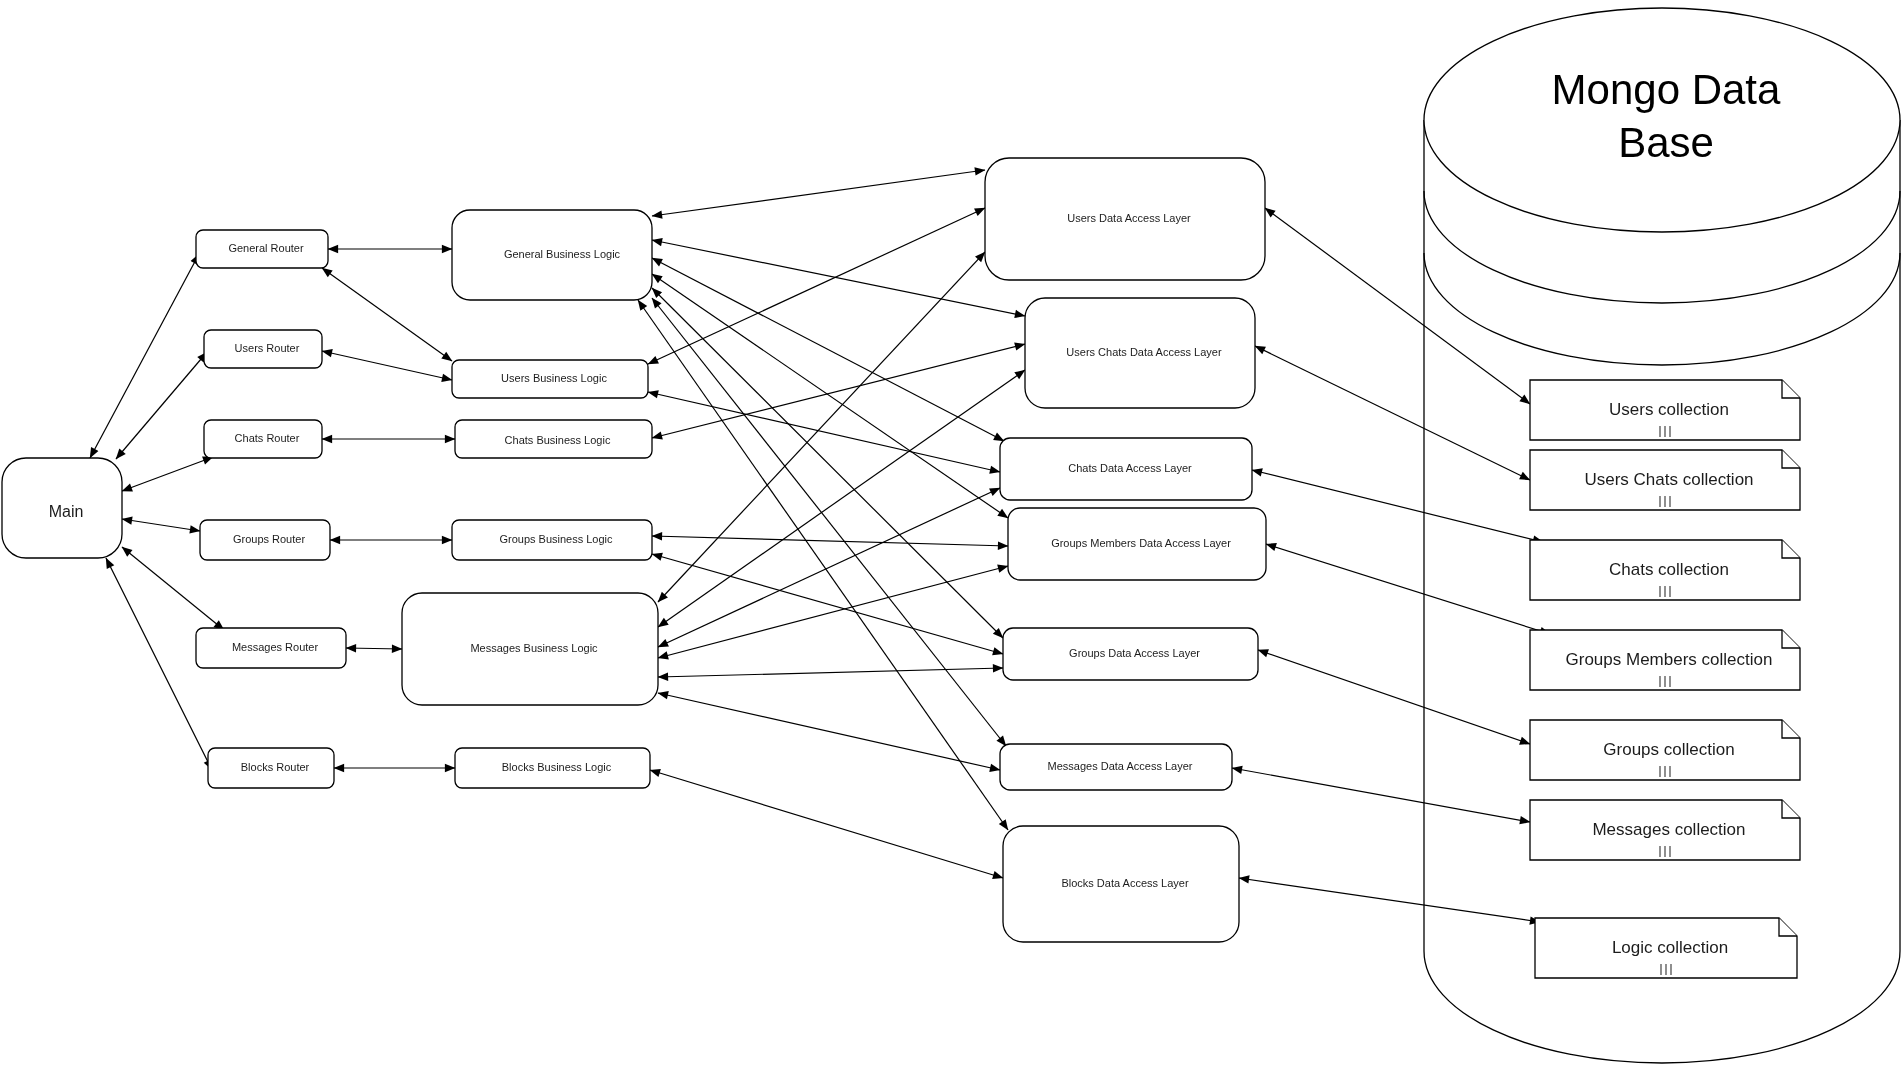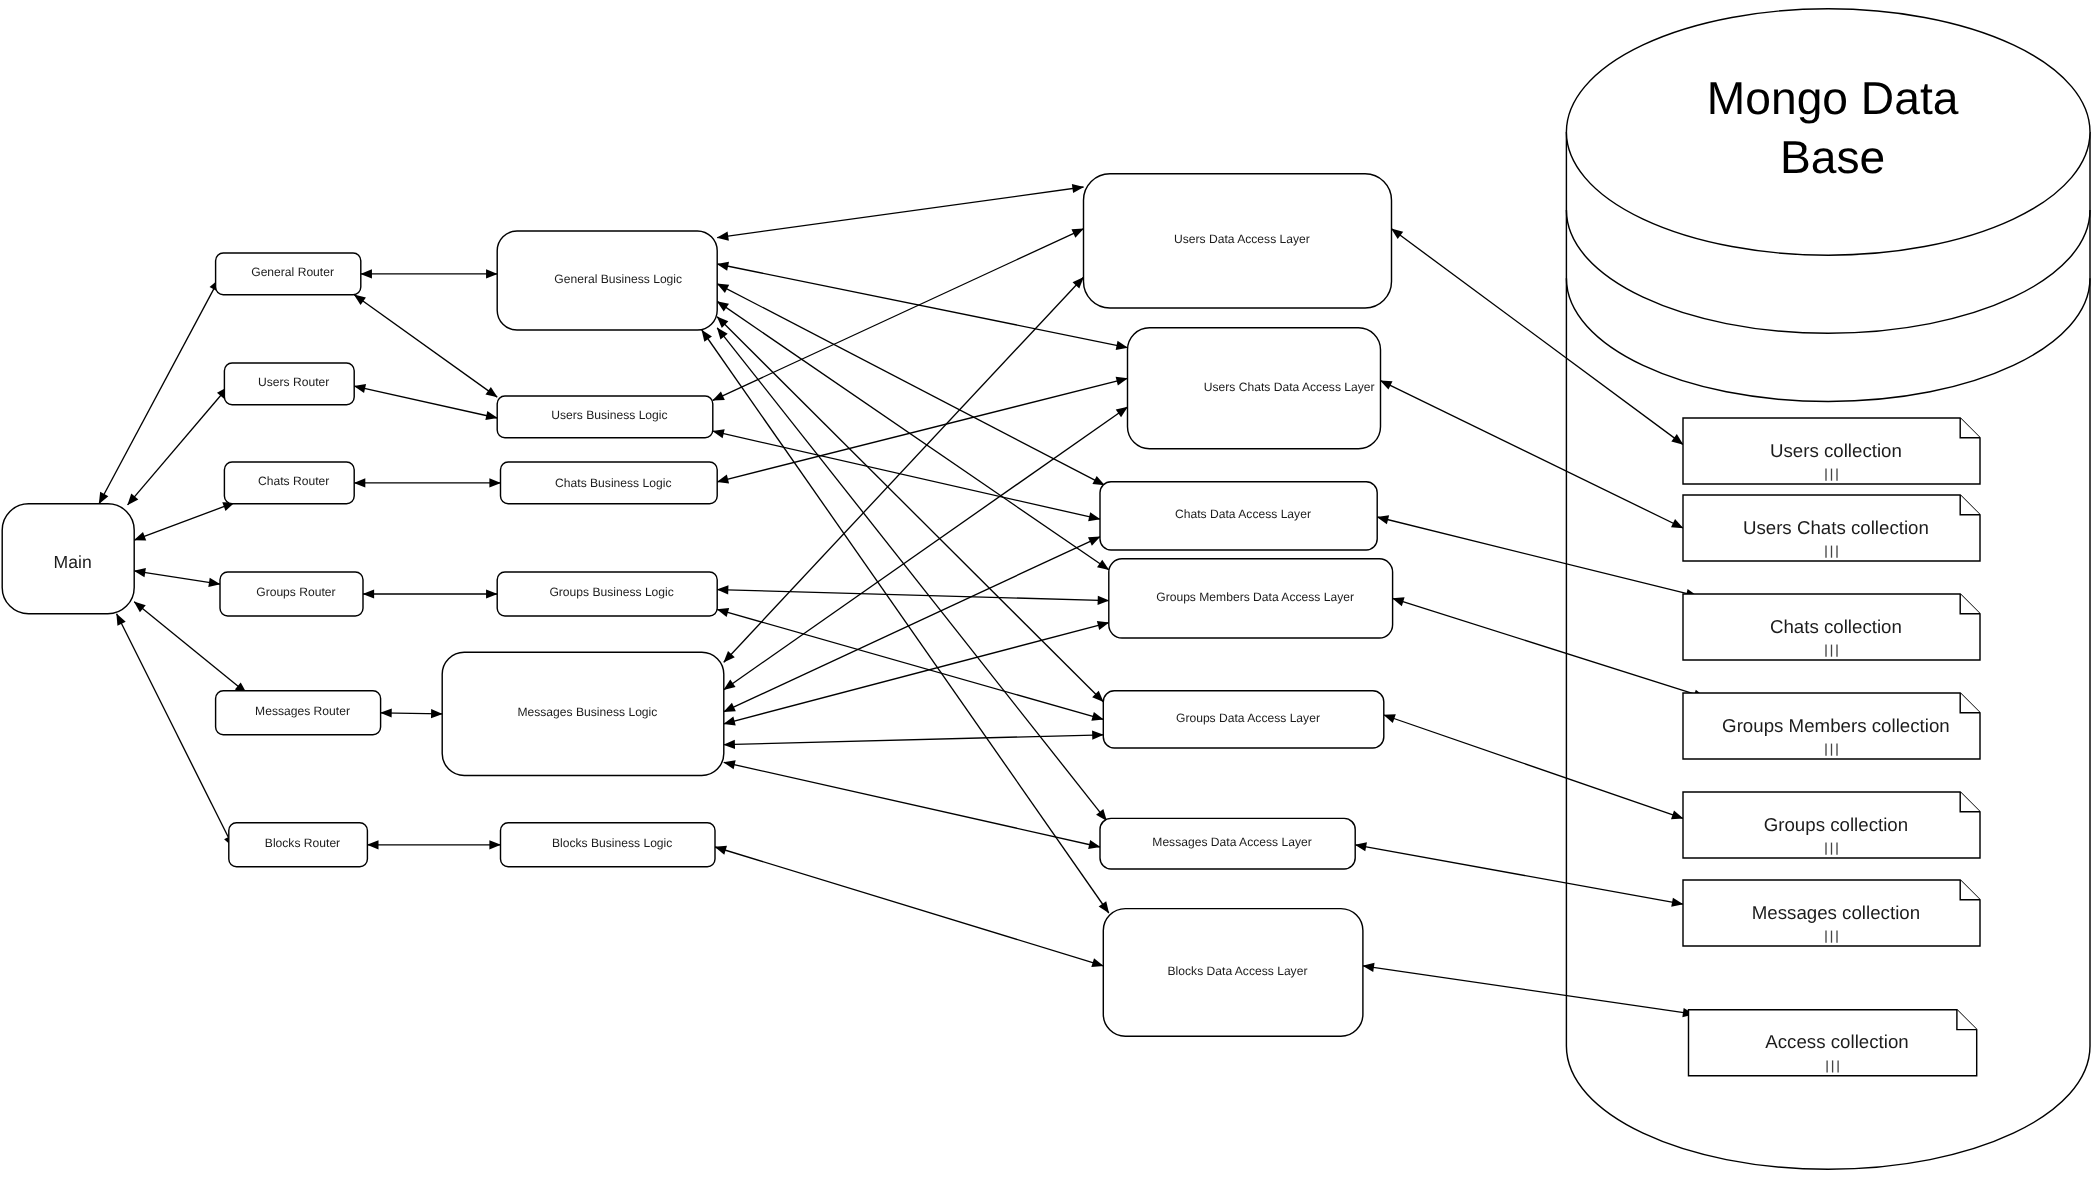--- a/index.html
+++ b/index.html
@@ -145,27 +145,27 @@
       <div class="lbl kind-rect" style="left: 200px; top: 520px; width: 130px; height: 40px;">Groups Router</div>
       <div class="lbl kind-rect" style="left: 196px; top: 628px; width: 150px; height: 40px;">Messages Router</div>
       <div class="lbl kind-rect" style="left: 208px; top: 748px; width: 126px; height: 40px;">Blocks Router</div>
       <div class="lbl kind-rect" style="left: 452px; top: 210px; width: 212px; height: 90px;">General Business Logic</div>
       <div class="lbl kind-rect" style="left: 452px; top: 360px; width: 196px; height: 38px;">Users Business Logic</div>
       <div class="lbl kind-rect" style="left: 455px; top: 420px; width: 197px; height: 42px;">Chats Business Logic</div>
       <div class="lbl kind-rect" style="left: 452px; top: 520px; width: 200px; height: 40px;">Groups Business Logic</div>
       <div class="lbl kind-rect" style="left: 402px; top: 593px; width: 256px; height: 112px;">Messages Business Logic</div>
       <div class="lbl kind-rect" style="left: 455px; top: 748px; width: 195px; height: 40px;">Blocks Business Logic</div>
       <div class="lbl kind-rect" style="left: 985px; top: 158px; width: 280px; height: 122px;">Users Data Access Layer</div>
-      <div class="lbl kind-rect" style="left: 1025px; top: 298px; width: 230px; height: 110px; margin-left: 28px;">Users Chats Data Access Layer</div>
+      <div class="lbl kind-rect" style="left: 1025px; top: 298px; width: 230px; height: 110px;">Users Chats Data Access Layer</div>
       <div class="lbl kind-rect" style="left: 1000px; top: 438px; width: 252px; height: 62px;">Chats Data Access Layer</div>
       <div class="lbl kind-rect" style="left: 1008px; top: 508px; width: 258px; height: 72px;">Groups Members Data Access Layer</div>
       <div class="lbl kind-rect" style="left: 1003px; top: 628px; width: 255px; height: 52px;">Groups Data Access Layer</div>
       <div class="lbl kind-rect" style="left: 1000px; top: 744px; width: 232px; height: 46px;">Messages Data Access Layer</div>
       <div class="lbl kind-rect" style="left: 1003px; top: 826px; width: 236px; height: 116px;">Blocks Data Access Layer</div>
       <div class="lbl kind-note" style="left: 1530px; top: 380px; width: 270px; height: 60px;">Users collection</div>
       <div class="lbl kind-note" style="left: 1530px; top: 450px; width: 270px; height: 60px;">Users Chats collection</div>
       <div class="lbl kind-note" style="left: 1530px; top: 540px; width: 270px; height: 60px;">Chats collection</div>
       <div class="lbl kind-note" style="left: 1530px; top: 720px; width: 270px; height: 60px;">Groups collection</div>
       <div class="lbl kind-note" style="left: 1530px; top: 630px; width: 270px; height: 60px;">Groups Members collection</div>
       <div class="lbl kind-note" style="left: 1530px; top: 800px; width: 270px; height: 60px;">Messages collection</div>
-      <div class="lbl kind-note" style="left: 1535px; top: 918px; width: 262px; height: 60px;">Access collection</div>
+      <div class="lbl kind-note" style="left: 1535px; top: 918px; width: 262px; height: 60px;">Logic collection</div>
     </div>
 </div>
 
 </body></html>

